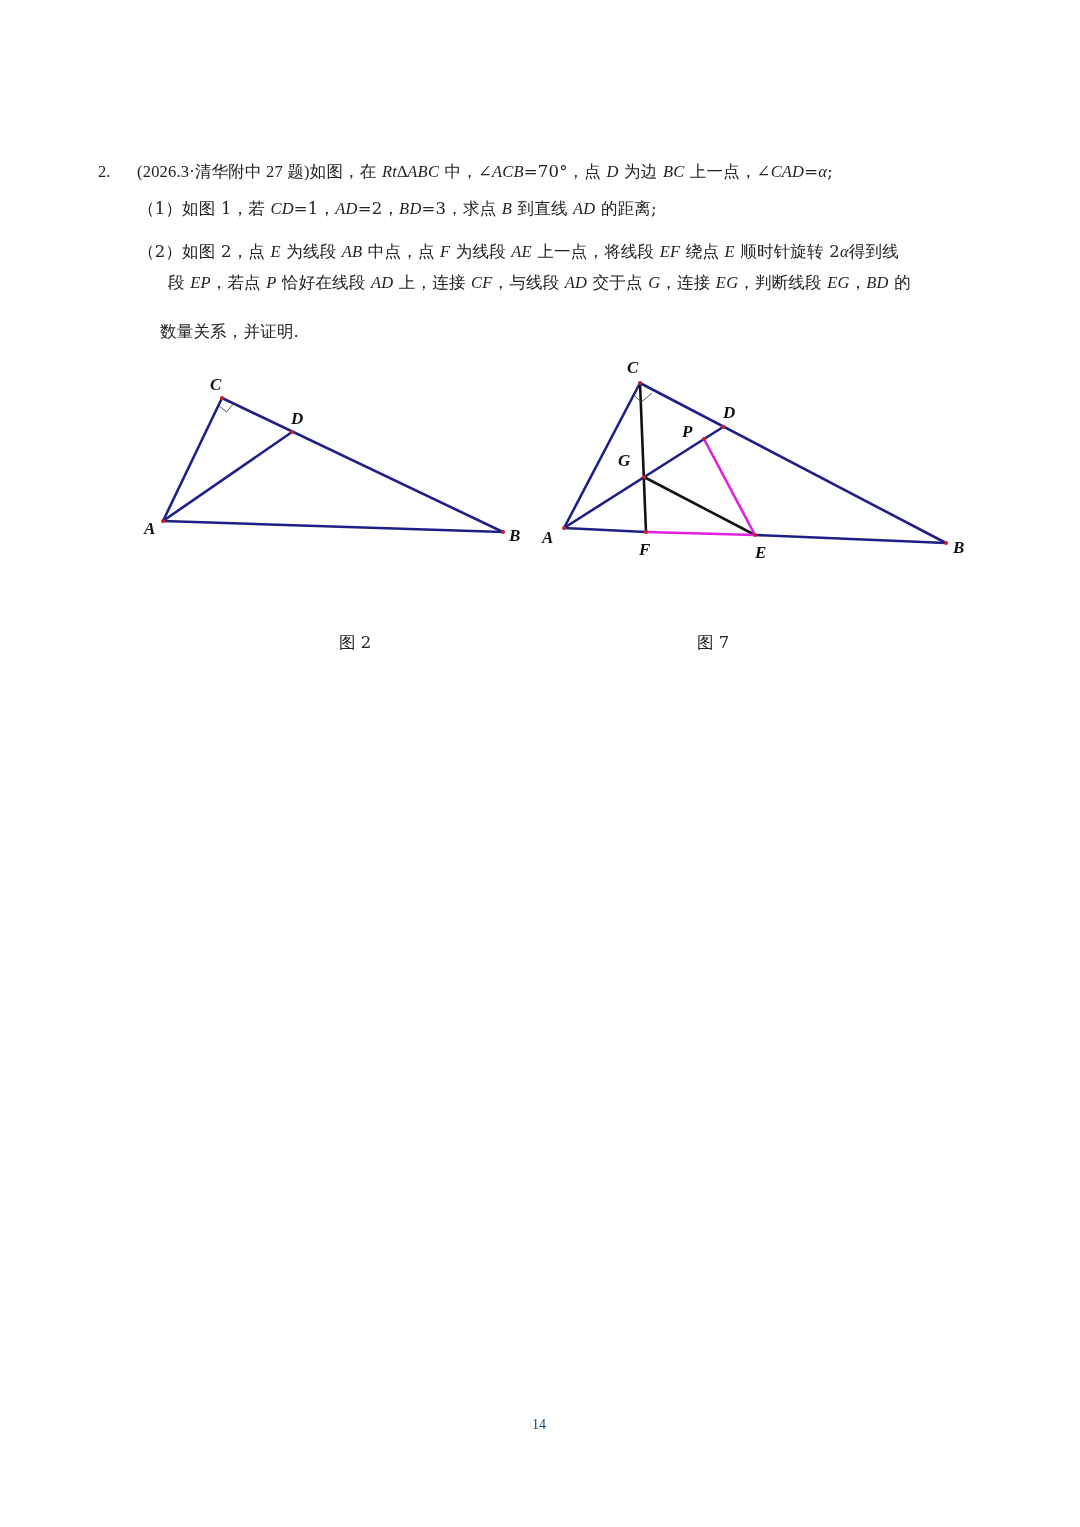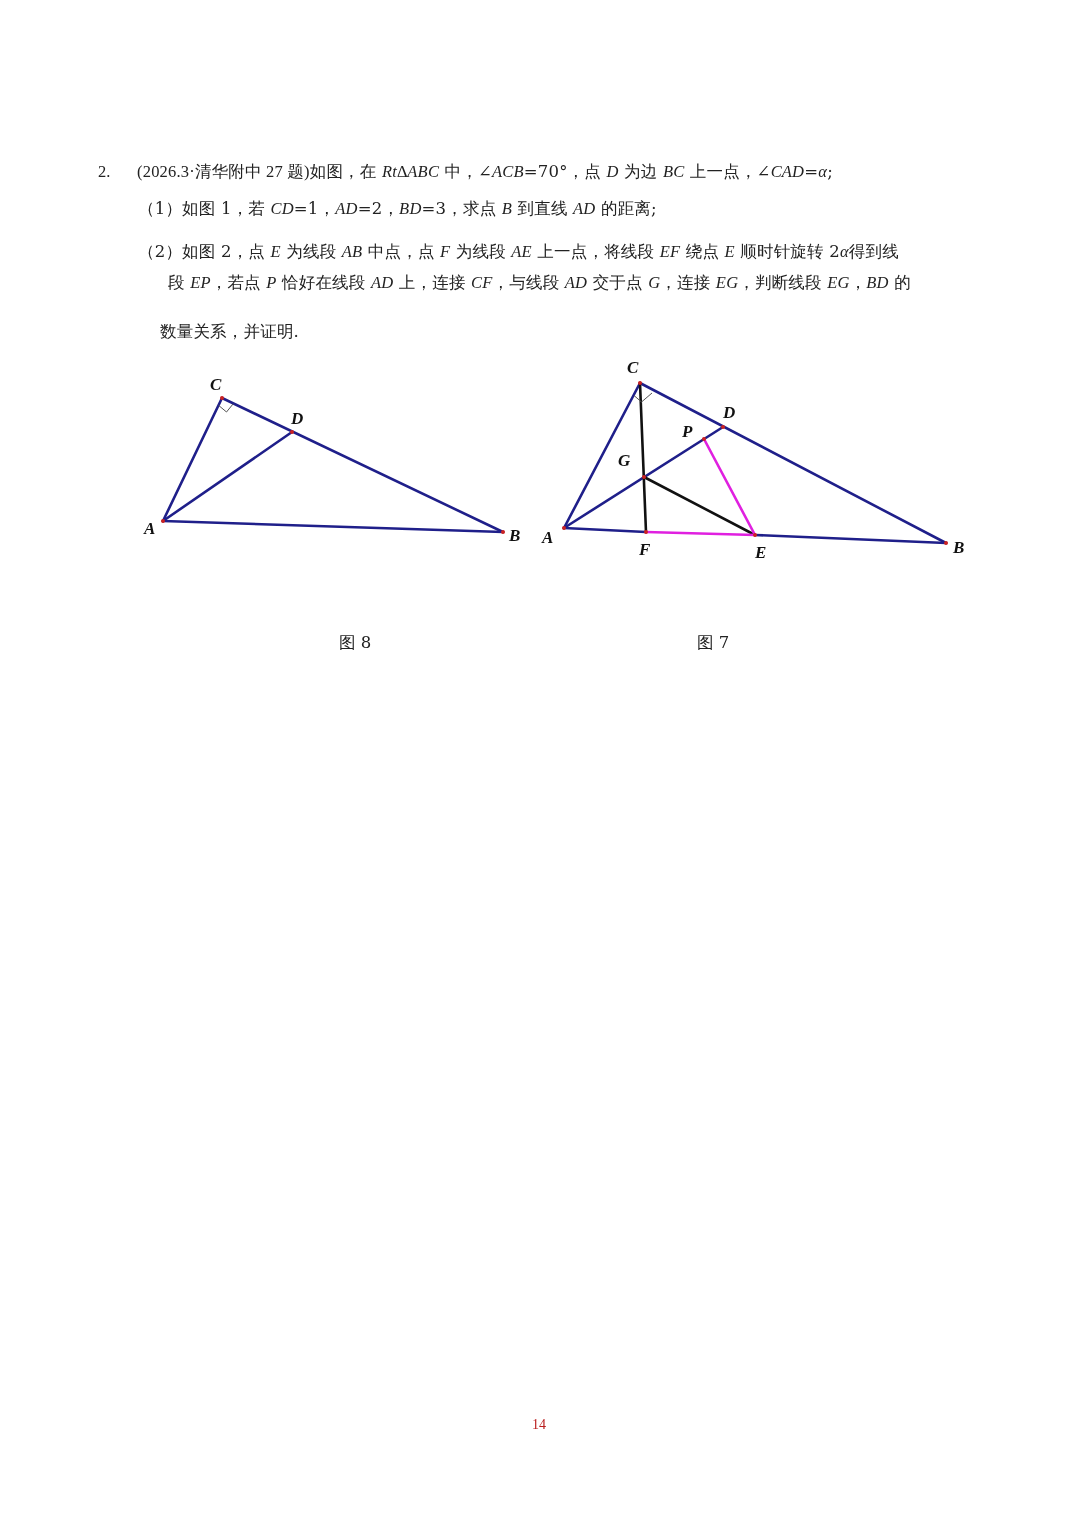--- a/index.html
+++ b/index.html
@@ -5,21 +5,21 @@
   html, body { margin: 0; padding: 0; background: #ffffff; }
   body { width: 1080px; height: 1527px; position: relative; overflow: hidden;
          font-family: "DejaVu Serif", "Liberation Serif", serif; color: #222; }
   .line { position: absolute; font-size: 16.5px; line-height: 20px; white-space: nowrap; letter-spacing: 0.2px; }
   .qnum { position: absolute; left: 98px; top: 162px; font-size: 16.5px; font-family: "Liberation Serif", serif; }
   i, .it { font-style: italic; font-family: Liberation Serif, serif; }
   .lat { font-family: "Liberation Serif", serif; }
   svg.fig { position: absolute; left: 0; top: 0; }
   .lbl { font-family: "Liberation Serif", serif; font-style: italic; font-weight: bold; font-size: 17px; fill: #111; }
   .cap { position: absolute; font-size: 16.5px; font-family: "DejaVu Serif", serif; }
-  .pagenum { position: absolute; left: 532px; top: 1417px; font-size: 14px; font-family: "Liberation Serif", serif; color: #b91c1c; }
+  .pagenum { position: absolute; left: 532px; top: 1417px; font-size: 14px; font-family: "Liberation Serif", serif; color: #0c4a6e; }
 </style>
 </head>
 <body>
 
 <div class="qnum">2.</div>
 
 <div class="line" style="left:137px; top:162px;">
   <span class="lat">(2026.3·清华附中 27 题)</span><span>如图，在 </span><i>Rt∆ABC</i><span> 中，∠</span><i>ACB</i><span>=70°，点 </span><i>D</i><span> 为边 </span><i>BC</i><span> 上一点，∠</span><i>CAD</i><span>=</span><i>α</i><span>;</span>
 </div>
 
@@ -91,16 +91,16 @@
     <text class="lbl" x="723" y="418">D</text>
     <text class="lbl" x="682" y="437">P</text>
     <text class="lbl" x="618" y="466">G</text>
     <text class="lbl" x="542" y="543">A</text>
     <text class="lbl" x="639" y="555">F</text>
     <text class="lbl" x="755" y="558">E</text>
     <text class="lbl" x="953" y="553">B</text>
   </g>
 </svg>
 
-<div class="cap" style="left:339px; top:632px;">图 8</div>
+<div class="cap" style="left:339px; top:632px;">图 2</div>
 <div class="cap" style="left:697px; top:632px;">图 7</div>
 
 <div class="pagenum">14</div>
 
 </body></html>

